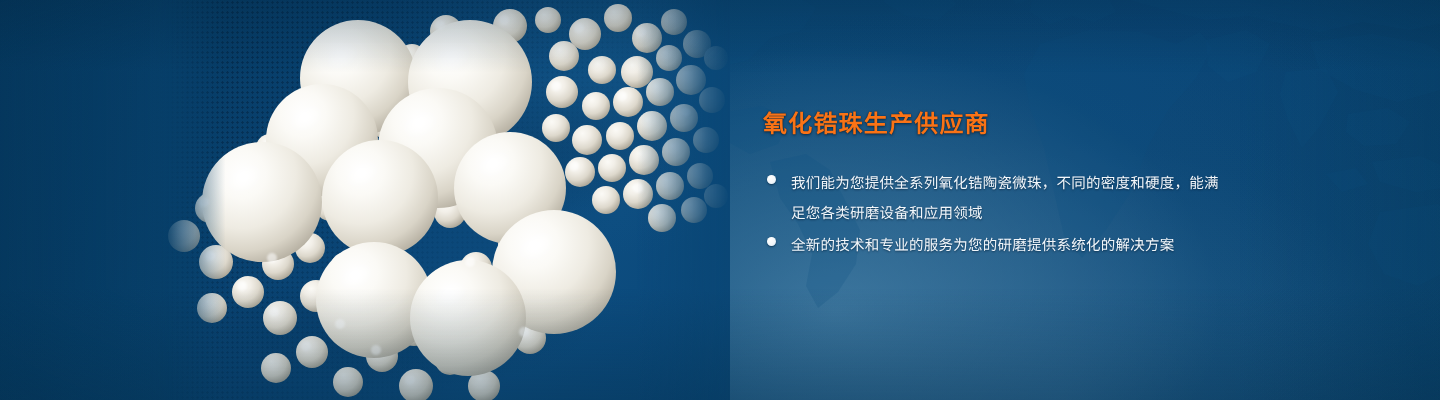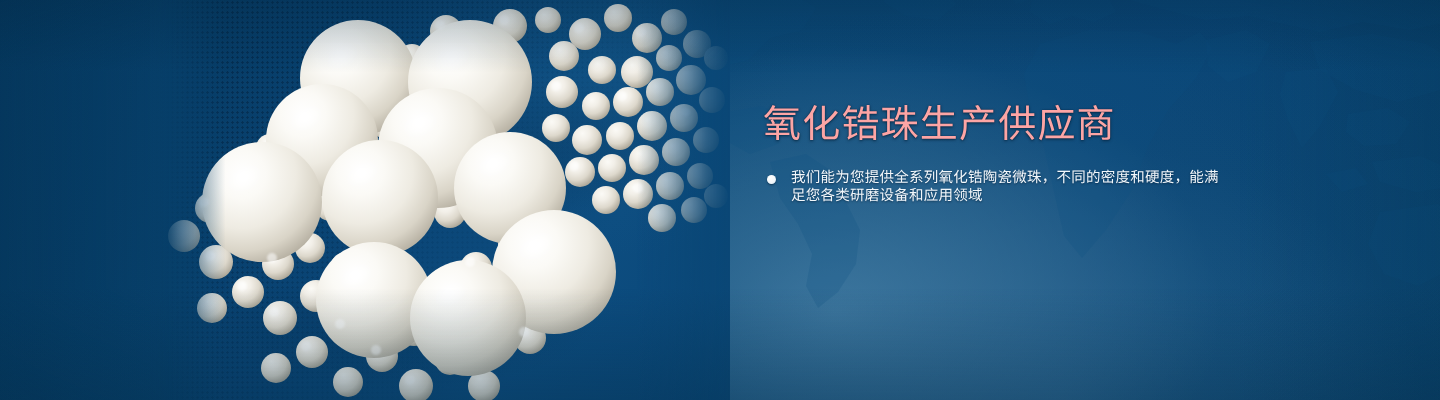--- a/index.html
+++ b/index.html
@@ -60,29 +60,29 @@
   }
   .beads{position:absolute;inset:0;}
   .beads svg{display:block;width:100%;height:100%;}
 
   
   .copy{
     position:absolute;left:763px;top:104px;width:470px;
     color:#ffffff;
   }
   .headline{
-    font-size:38px;line-height:40px;font-weight:400;letter-spacing:1.2px;
-    margin:0 0 24px 0;color:#fca5a5;
+    font-size:24px;line-height:40px;font-weight:700;letter-spacing:1.2px;
+    margin:0 0 24px 0;color:#f97316;
     text-shadow:0 1px 3px rgba(2,28,50,.75), 0 0 1px rgba(2,28,50,.9);
     white-space:nowrap;
   }
   .bullets{list-style:none;margin:0;padding:0;}
   .bullet{
     position:relative;padding-left:28px;
-    font-size:14.5px;line-height:18px;font-weight:400;letter-spacing:.25px;
+    font-size:14.5px;line-height:30px;font-weight:400;letter-spacing:.25px;
     color:#f2f7fb;margin-bottom:2px;
     text-shadow:0 1px 2px rgba(2,28,50,.65);
   }
   .dot{
     position:absolute;left:4px;top:7px;width:9px;height:9px;border-radius:50%;
     background:radial-gradient(circle at 34% 30%, #ffffff 0%, #f3f7fa 55%, #d8e4ee 100%);
     box-shadow:0 1px 2px rgba(2,28,50,.6);
   }
   .bullet-text{display:block;}
 </style>
@@ -307,16 +307,20 @@
   <div class="vignette"></div>
 
   <div class="copy">
     <h1 class="headline">氧化锆珠生产供应商</h1>
 
     <ul class="bullets">
       <li class="bullet">
         <span class="dot"></span>
         <span class="bullet-text">我们能为您提供全系列氧化锆陶瓷微珠，不同的密度和硬度，能满足您各类研磨设备和应用领域</span>
       </li>
+      <li class="bullet">
+        <span class="dot"></span>
+        <span class="bullet-text">全新的技术和专业的服务为您的研磨提供系统化的解决方案</span>
+      </li>
     </ul>
   </div>
 
 </div>
 
 </body></html>

